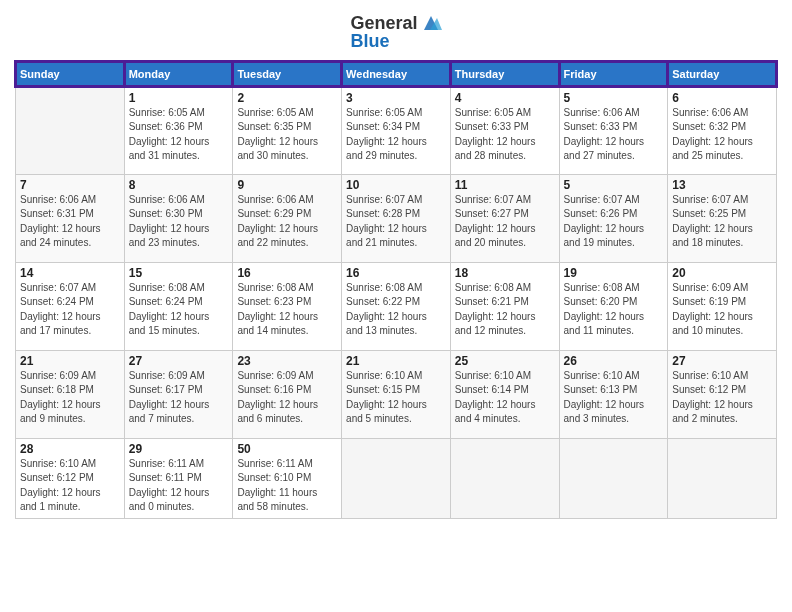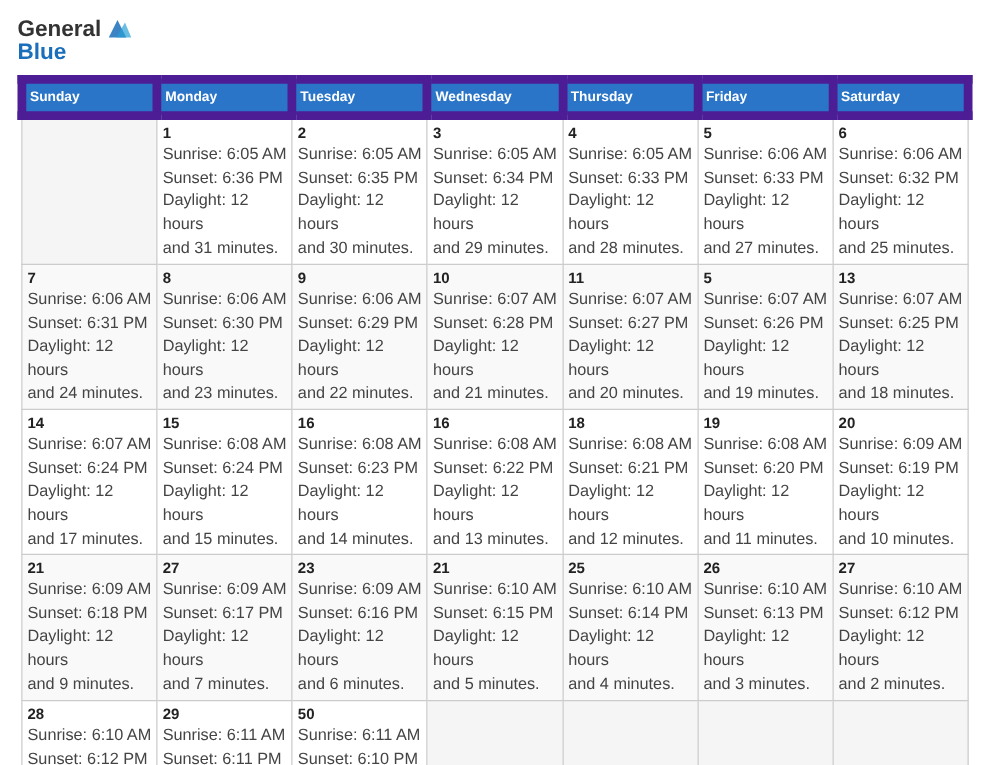--- a/index.html
+++ b/index.html
@@ -10,21 +10,21 @@
       background: #fff;
       overflow: hidden;
     }
     .container {
       width: 792px;
       height: 612px;
       padding: 10px 14px;
     }
     .header {
       display: flex;
-      justify-content: flex-start;
+      justify-content: center;
       align-items: flex-start;
       margin-bottom: 8px;
     }
     .logo {
       display: flex;
       align-items: center;
       margin-top: 4px;
     }
     .logo-text {
       font-size: 18px;
@@ -49,21 +49,21 @@
       border-collapse: collapse;
       table-layout: fixed;
     }
     thead tr th {
       background-color: #2a75c7;
       color: #fff;
       font-size: 11px;
       font-weight: bold;
       padding: 5px 3px;
       text-align: left;
-      border: 7px solid #4c1d95;
+      border: 3px solid #4c1d95;
     }
     tbody tr td {
       vertical-align: top;
       border: 1px solid #ccc;
       padding: 3px 4px;
       font-size: 8.5px;
       color: #333;
       height: 88px;
       background: #fff;
     }
@@ -72,21 +72,21 @@
     }
     .day-num {
       font-size: 12px;
       font-weight: bold;
       color: #222;
       display: block;
       margin-bottom: 1px;
     }
     .day-info {
       color: #444;
-      font-size: 13px;
+      font-size: 10px;
       line-height: 1.45;
     }
     .empty-cell {
       background: #f5f5f5 !important;
     }
     tbody tr:last-child td {
       height: 76px;
     }
   </style>
 </head>

